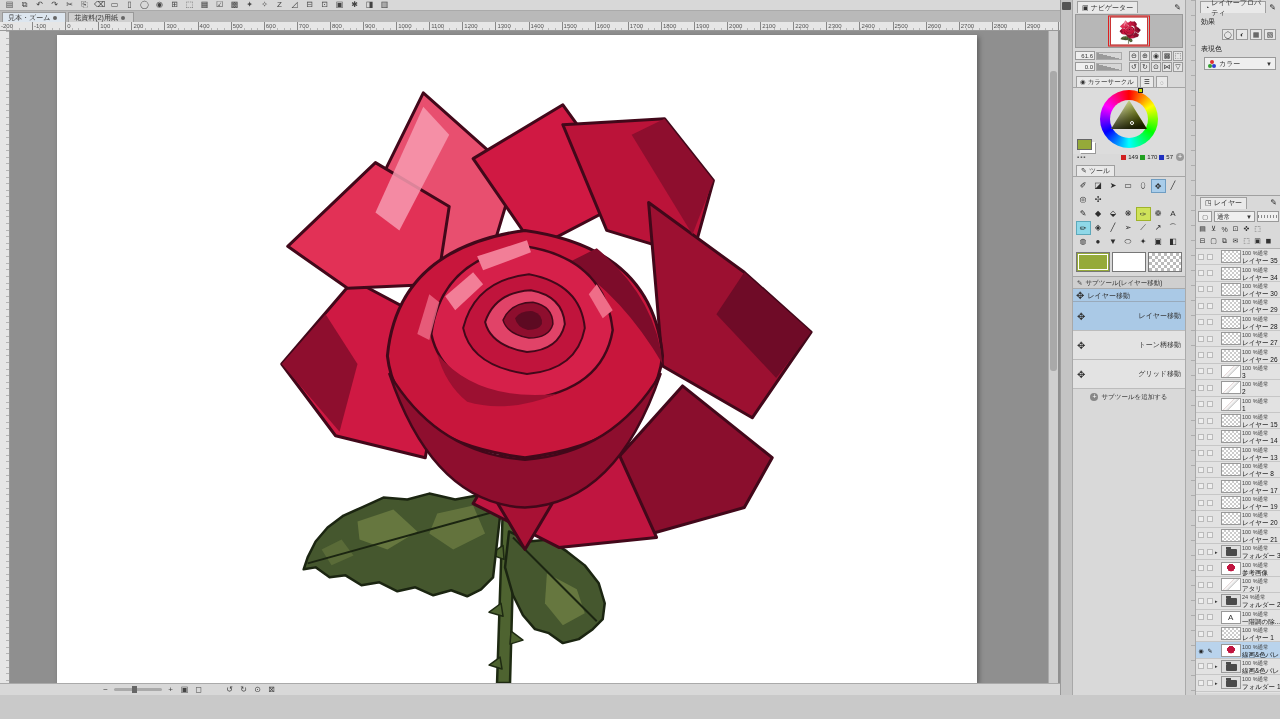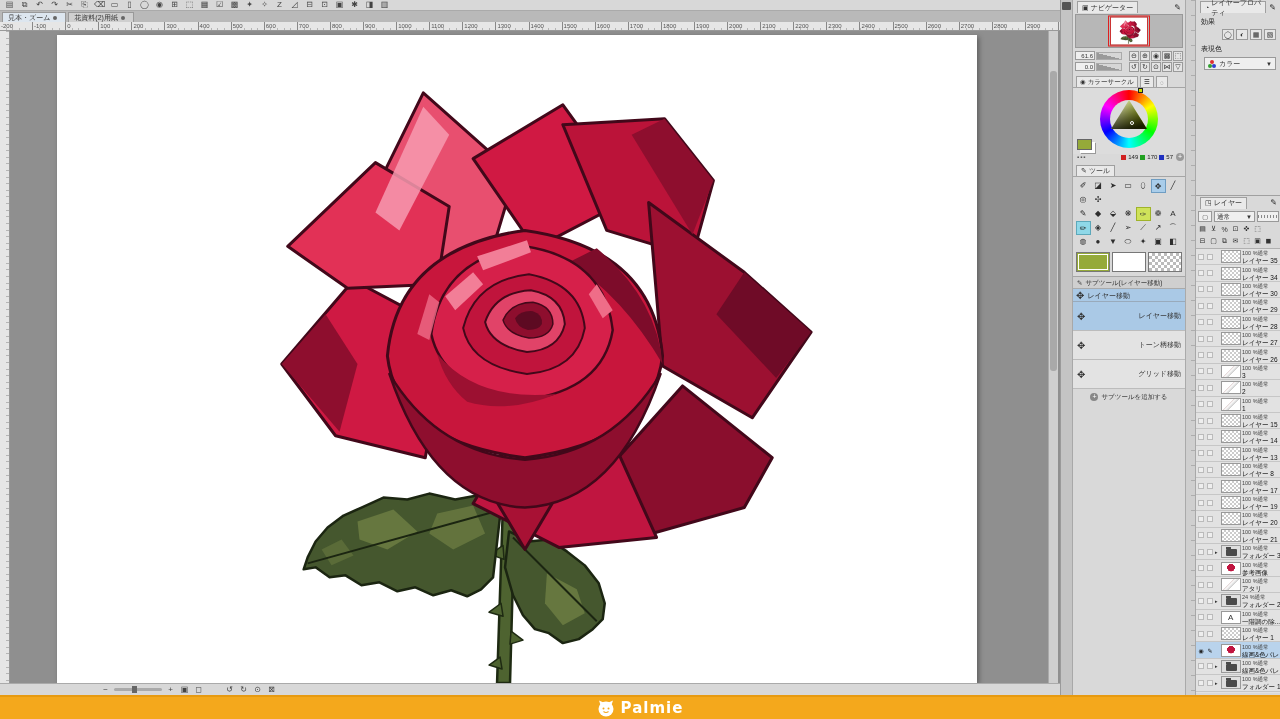--- a/index.html
+++ b/index.html
@@ -823,25 +823,14 @@
           <span class="thumb" data-thumb="folder"></span>
           <span class="l-text">
             <span class="l-line1">100 %通常</span><br>
             <span class="l-name">フォルダー 1</span>
           </span>
         </div>
         </div>
     </div>
   </div>
 
-  <div class="brandbar">
-    <svg width="18" height="18" viewBox="0 0 18 18">
-      <circle cx="9" cy="10" r="7.5" fill="#ffffff"></circle>
-      <path d="M3.5,6 L2,1.5 L6.5,3.5 Z" fill="#ffffff"></path>
-      <path d="M14.5,6 L16,1.5 L11.5,3.5 Z" fill="#ffffff"></path>
-      <circle cx="6.5" cy="9.5" r="1" fill="#f4a81c"></circle>
-      <circle cx="11.5" cy="9.5" r="1" fill="#f4a81c"></circle>
-      <path d="M6.5,12.5 Q9,14.5 11.5,12.5" fill="none" stroke="#f4a81c" stroke-width="1.2"></path>
-    </svg>
-    <span class="palmie-text">Palmie</span>
-  </div>
 
 </div>
 
 </body></html>

